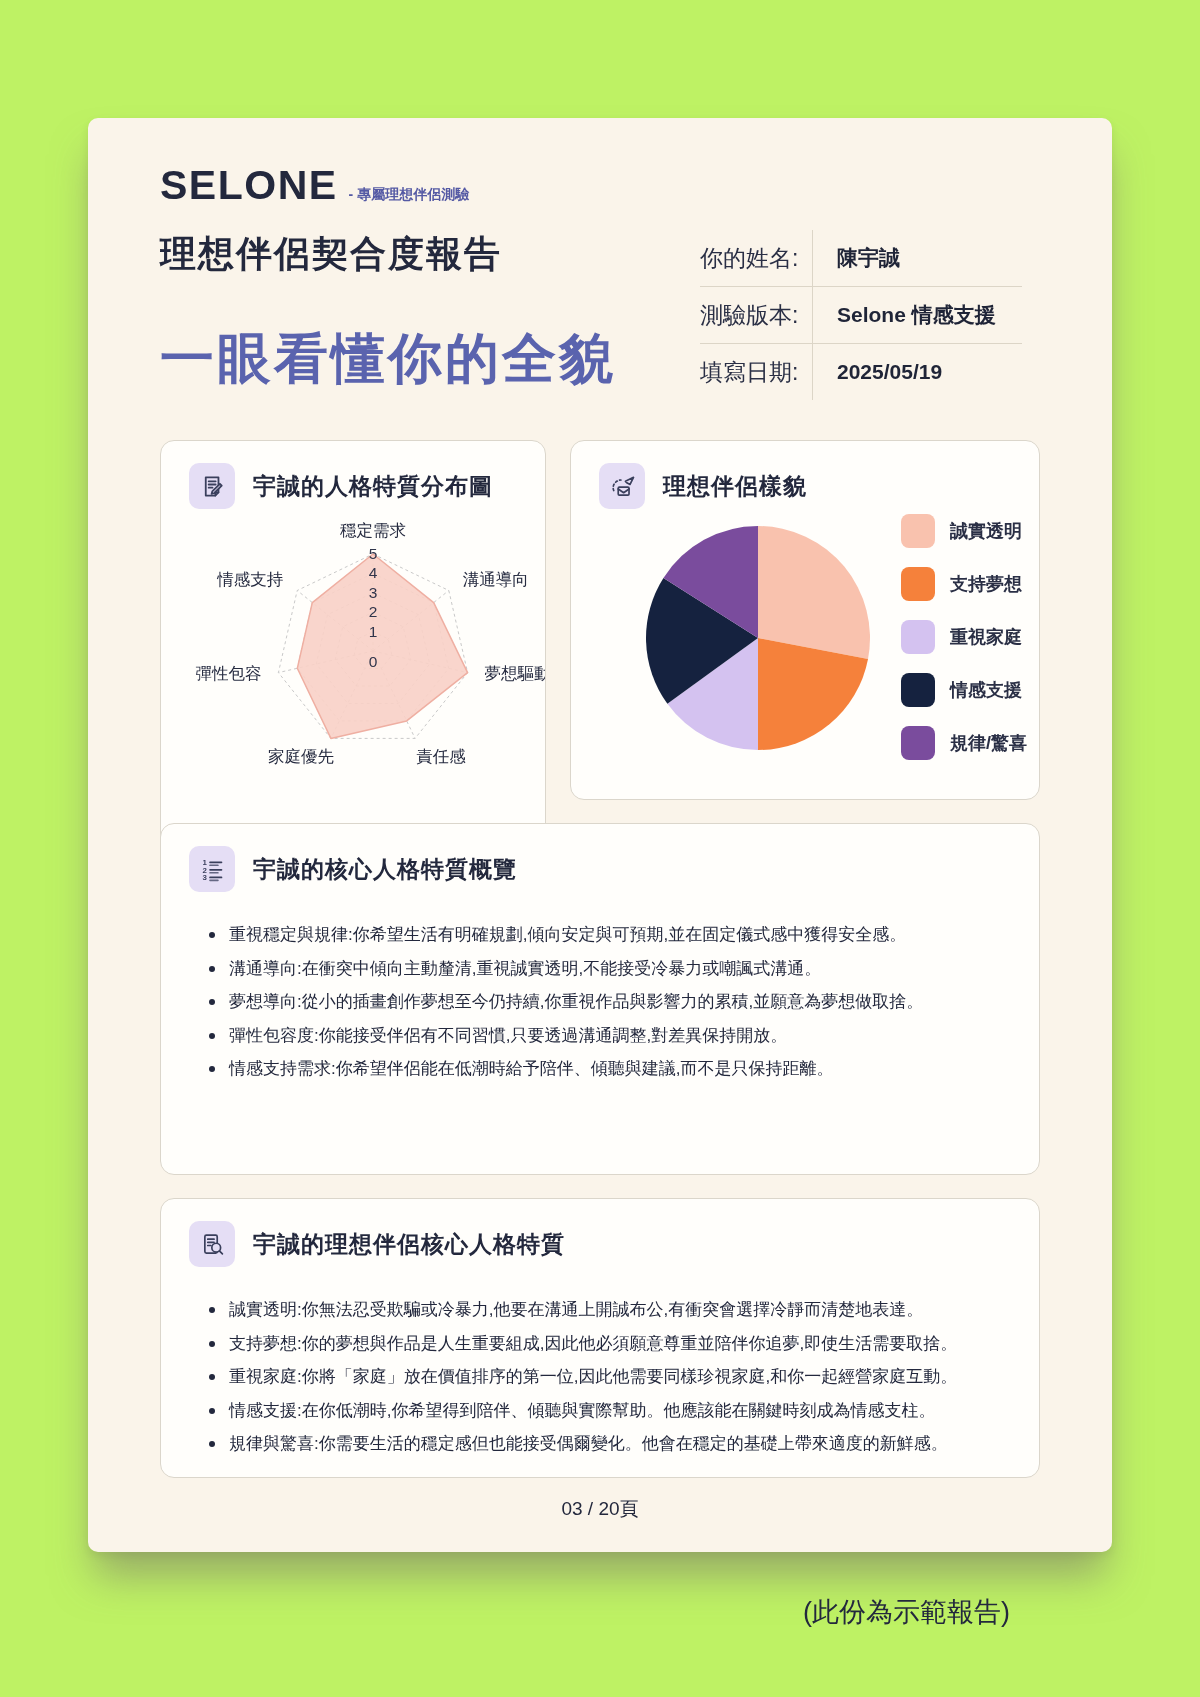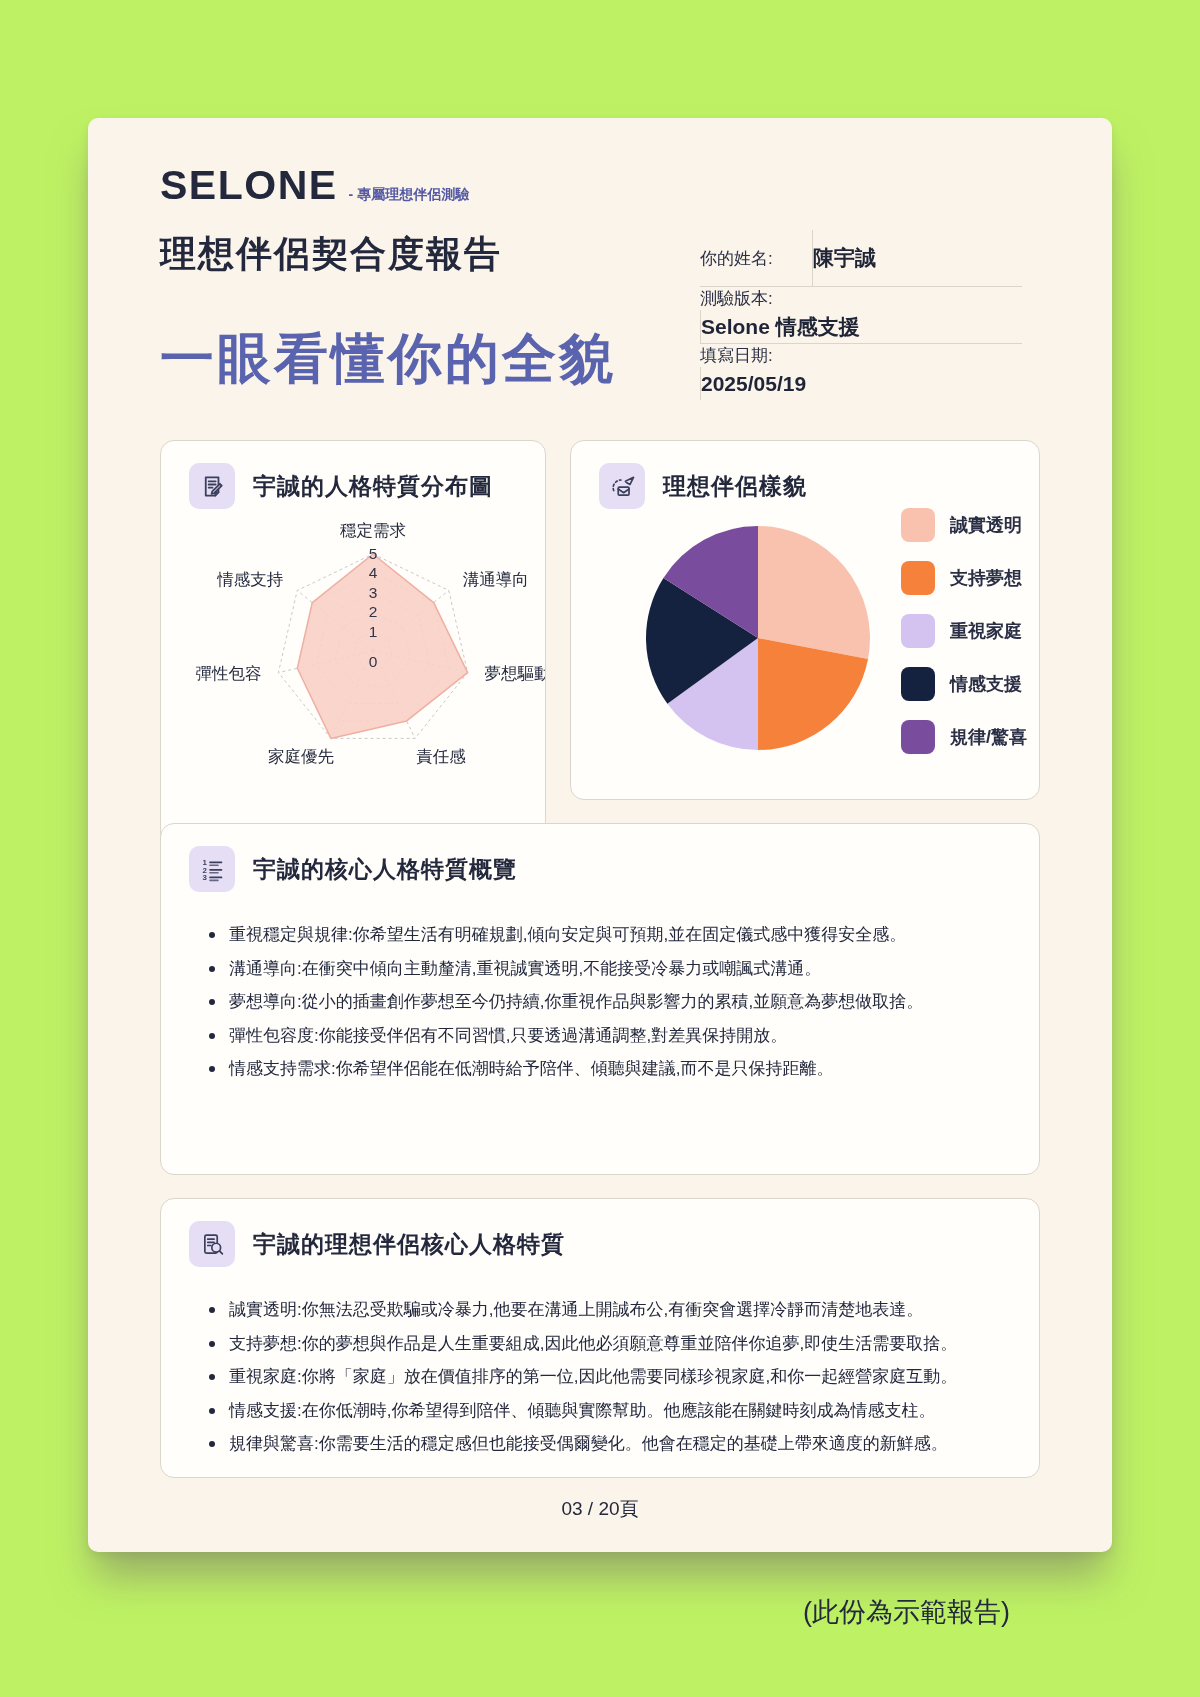--- a/index.html
+++ b/index.html
@@ -17,40 +17,40 @@
   
   .header-left{position:absolute;left:72px;top:44px;}
   .brand-row{display:flex;align-items:baseline;}
   .brand{font-size:41px;font-weight:800;color:#23283D;letter-spacing:1.5px;}
   .tagline{font-size:14px;font-weight:700;color:#5459A4;margin-left:11px;}
   .report-title{font-size:36px;font-weight:800;color:#23283D;letter-spacing:2px;margin:21px 0 0 0;}
   .headline{font-size:54px;font-weight:800;color:#5A63AE;letter-spacing:3px;margin-top:44px;white-space:nowrap;}
   
   .info-table{position:absolute;left:612px;top:112px;width:322px;}
   .info-row{display:flex;align-items:stretch;height:56px;}
-  .info-row + .info-row{border-top:1.5px solid #DCD5C7;flex-direction:column;}
-  .info-label{width:112px;font-size:17px;color:#2A2F45;display:flex;align-items:center;}
-  .info-value{flex:1;font-size:21px;font-weight:700;color:#1F2437;
+  .info-row + .info-row{border-top:1.5px solid #DCD5C7;}
+  .info-label{width:112px;font-size:23px;color:#2A2F45;display:flex;align-items:center;}
+  .info-value{flex:1;padding-left:24px;font-size:21px;font-weight:700;color:#1F2437;
     border-left:1.5px solid #DCD5C7;display:flex;align-items:center;}
   
   .card{position:absolute;background:#FFFEFB;border:1.5px solid #DBD6CB;border-radius:14px;
     box-sizing:border-box;overflow:hidden;}
   .card-radar{left:72px;top:322px;width:386px;height:452px;}
   .card-pie{left:482px;top:322px;width:470px;height:360px;}
   .card-overview{left:72px;top:705px;width:880px;height:352px;}
   .card-partner{left:72px;top:1080px;width:880px;height:280px;}
   .card-head{display:flex;align-items:center;gap:18px;padding:22px 24px 0 28px;}
   .icon-box{width:46px;height:46px;border-radius:10px;background:#E5DEF5;
     display:flex;align-items:center;justify-content:center;flex:none;}
   .icon-box svg{display:block;}
   .card-title{font-size:23px;font-weight:800;color:#23283D;letter-spacing:1px;margin:0;white-space:nowrap;}
   
   #radar-svg{position:absolute;left:0;top:58px;}
   #pie-svg{position:absolute;left:67px;top:77px;}
-  .legend{position:absolute;left:330px;top:66px;}
+  .legend{position:absolute;left:330px;top:72px;}
   .legend-item{display:flex;align-items:center;gap:15px;height:35px;margin-bottom:18px;}
   .swatch{width:34px;height:34px;border-radius:8px;flex:none;}
   .legend-label{font-size:18px;font-weight:600;color:#2A2F45;white-space:nowrap;}
   
   .bullets{list-style:none;margin:26px 0 0 0;padding:0 40px 0 46px;}
   .bullets li{position:relative;padding-left:22px;font-size:17px;color:#23283D;
     line-height:33.5px;white-space:nowrap;}
   .bullets li::before{content:'';position:absolute;left:2px;top:14px;width:6px;height:6px;
     border-radius:50%;background:#23283D;}
   

